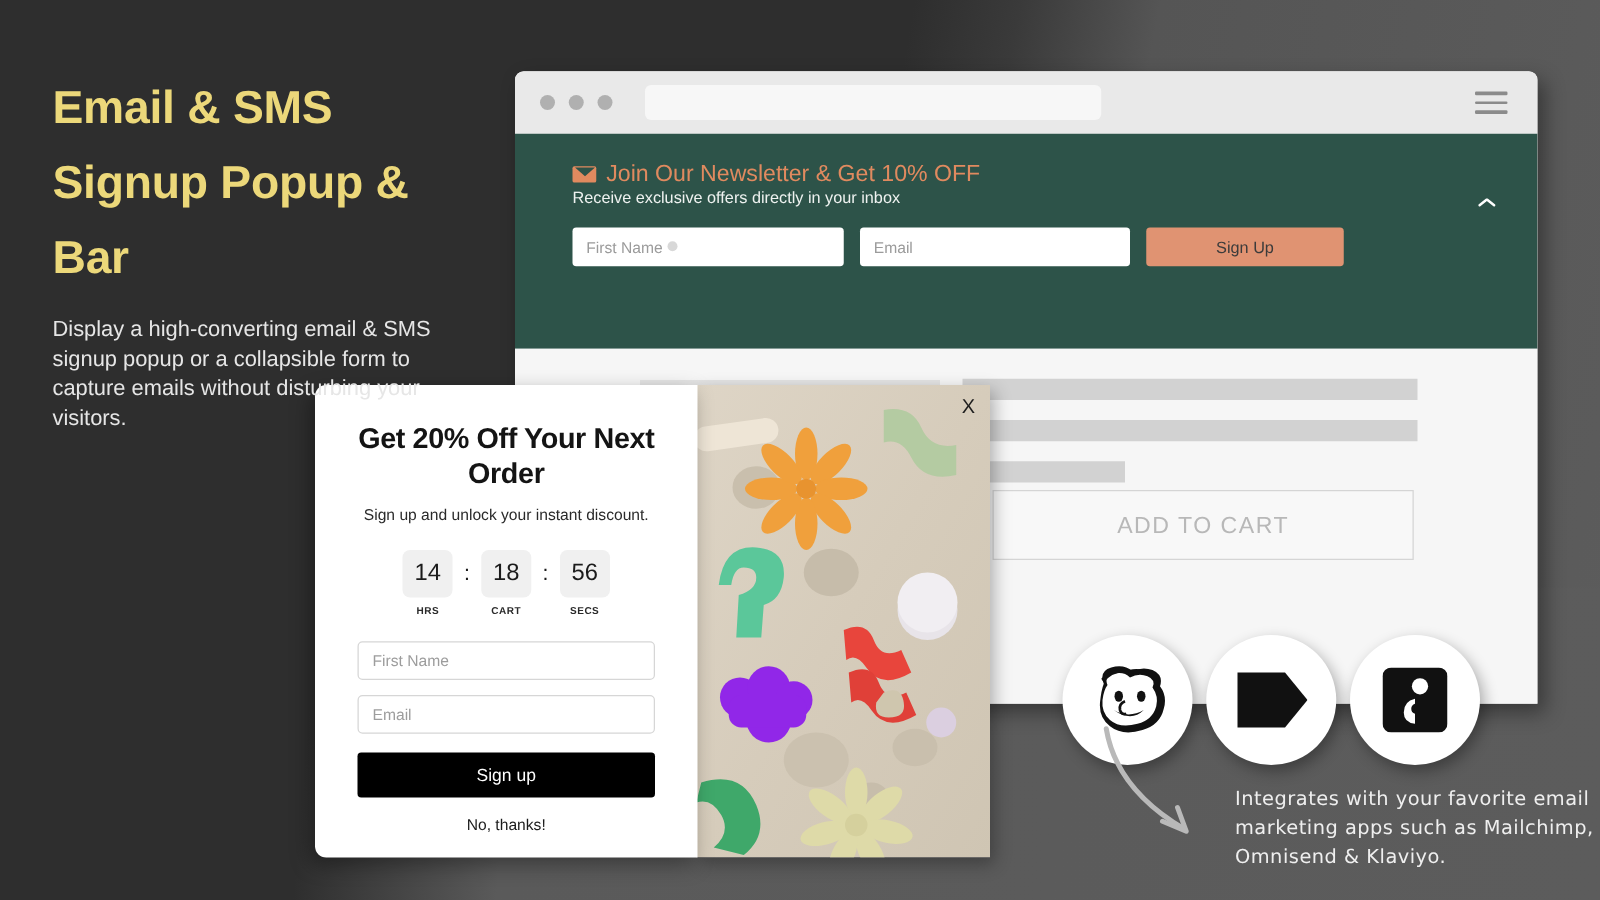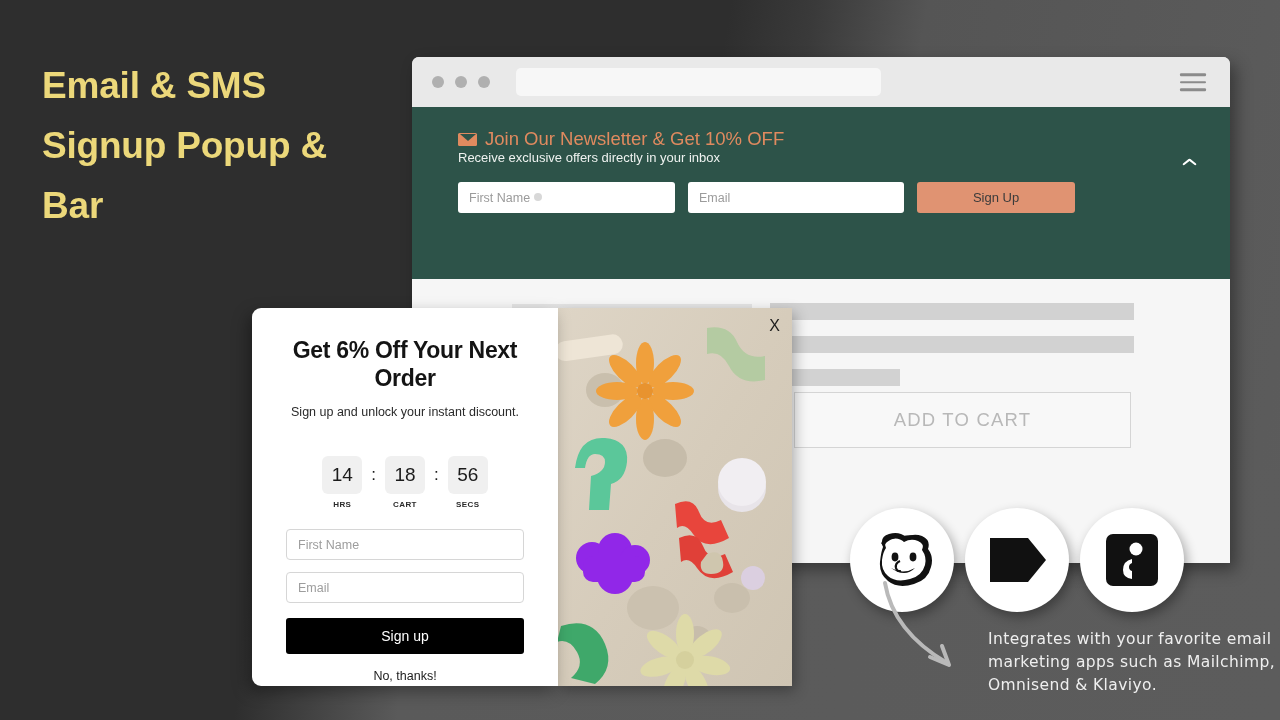--- a/index.html
+++ b/index.html
@@ -221,21 +221,21 @@
   #popup-title {
     font-size: 23px; font-weight: bold; color: #141414;
     text-align: center; line-height: 28px;
     letter-spacing: -0.3px;
   }
   #popup-sub {
     margin-top: 13px;
     font-size: 12.5px; color: #2a2a2a; text-align: center;
   }
   #countdown {
-    margin-top: 37px;
+    margin-top: 21px;
     display: flex; justify-content: center; align-items: flex-start;
     gap: 3px;
   }
   .cd-unit { display: flex; flex-direction: column; align-items: center; }
   .cd-box {
     width: 40px; height: 38px;
     background: #f0f0f0; border-radius: 6px;
     display: flex; align-items: center; justify-content: center;
     font-size: 19px; color: #1b1b1b;
   }
@@ -300,20 +300,21 @@
 </style>
 </head>
 <body>
 
 <div id="bg-dark"></div>
 <div id="bg-light"></div>
 <div id="bg-light-2"></div>
 
 <div id="hero">
   <div id="hero-title">Email &amp; SMS Signup Popup &amp; Bar</div>
+  <div id="hero-sub">Display a high-converting email &amp; SMS signup popup or a collapsible form to capture emails without disturbing your visitors.</div>
 </div>
 
 <div id="browser">
 
   <div id="browser-chrome">
     <div class="dot"></div>
     <div class="dot"></div>
     <div class="dot"></div>
     <div id="url-bar" title=""></div>
     <div id="hamburger">
@@ -419,21 +420,21 @@
       <circle cx="0" cy="0" r="9" fill="#d5d09d"></circle>
     </g>
 
     <path d="M4 318 q32 -10 44 18 q10 24 -10 40 l-24 -6 q14 -12 6 -26 q-8 -14 -20 -10 z" fill="#3fa86a"></path>
 
     <path d="M150 246 q14 -6 16 8 q2 12 -12 12 q-12 0 -10 -12 z" fill="#cfc6ae"></path>
   </svg>
 </div>
 
 <div id="popup">
-  <div id="popup-title">Get 6% Off Your Next Order</div>
+  <div id="popup-title">Get 20% Off Your Next Order</div>
   <div id="popup-sub">Sign up and unlock your instant discount.</div>
 
   <div id="countdown">
     <div class="cd-unit">
       <div class="cd-box">14</div>
       <div class="cd-label">HRS</div>
     </div>
     <div class="cd-colon">:</div>
     <div class="cd-unit">
       <div class="cd-box">18</div>

